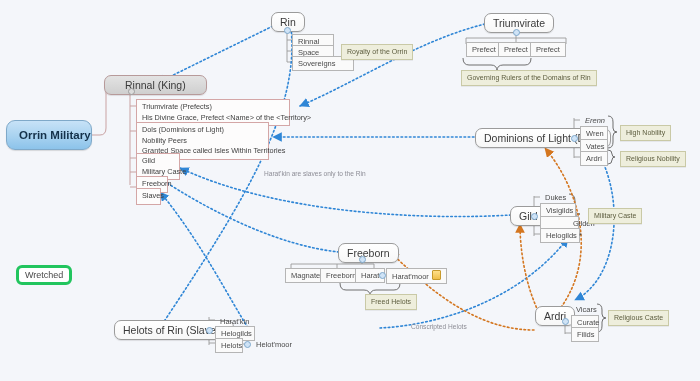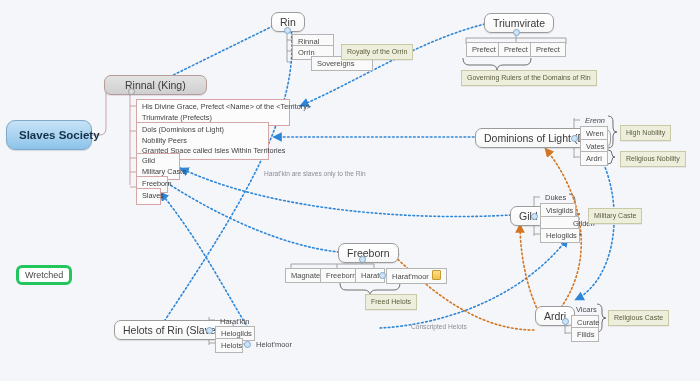--- a/index.html
+++ b/index.html
@@ -177,34 +177,34 @@
 
       <path d="M556,314 C600,260 580,190 545,148" marker-end="url(#ao)"></path>
 
       <path d="M540,315 C525,285 520,250 520,224" marker-end="url(#ao)"></path>
 
       <path d="M534,330 C470,330 420,280 390,252" marker-end="url(#ao)"></path>
     </g>
   </svg>
 
   <div class="node root-node" style="left:6px;top:120px;width:86px;">
-    <span>Slaves Society</span>
+    <span>Orrin Military</span>
   </div>
 
   <div class="node major-node" style="left:271px;top:12px;">
     <span>Rin</span>
   </div>
   <div class="handle" style="left:284px;top:27px;"></div>
   <div class="leaf" style="left:292px;top:34px;width:42px;">
     <span>Rinnal</span>
   </div>
   <div class="leaf" style="left:292px;top:45px;width:42px;">
-    <span>Orrin</span>
-  </div>
-  <div class="leaf" style="left:292px;top:56px;width:62px;margin-left:19px;">
+    <span>Space</span>
+  </div>
+  <div class="leaf" style="left:292px;top:56px;width:62px;">
     <span>Sovereigns</span>
   </div>
   <div class="chip" style="left:341px;top:44px;">
     <span>Royalty of the Orrin</span>
   </div>
 
   <div class="node major-node" style="left:484px;top:13px;">
     <span>Triumvirate</span>
   </div>
   <div class="handle" style="left:513px;top:29px;"></div>
@@ -220,22 +220,22 @@
   <div class="chip" style="left:461px;top:70px;">
     <span>Governing Rulers of the Domains of Rin</span>
   </div>
 
   <div class="node king-node" style="left:104px;top:75px;">
     <span>Rinnal (King)</span>
   </div>
   <div class="handle grey" style="left:128px;top:88px;"></div>
 
   <div class="detail" style="left:136px;top:99px;width:154px;">
+    <div>Triumvirate (Prefects)</div>
     <div>His Divine Grace, Prefect &lt;Name&gt; of the &lt;Territory&gt;</div>
-    <div>Triumvirate (Prefects)</div>
   </div>
   <div class="detail" style="left:136px;top:122px;width:133px;">
     <div>Dols (Dominions of Light)</div>
     <div>Nobility Peers</div>
     <div>Granted Space called Isles Within Territories</div>
   </div>
   <div class="detail" style="left:136px;top:153px;width:44px;">
     <div>Gild</div>
     <div>Military Caste</div>
   </div>

